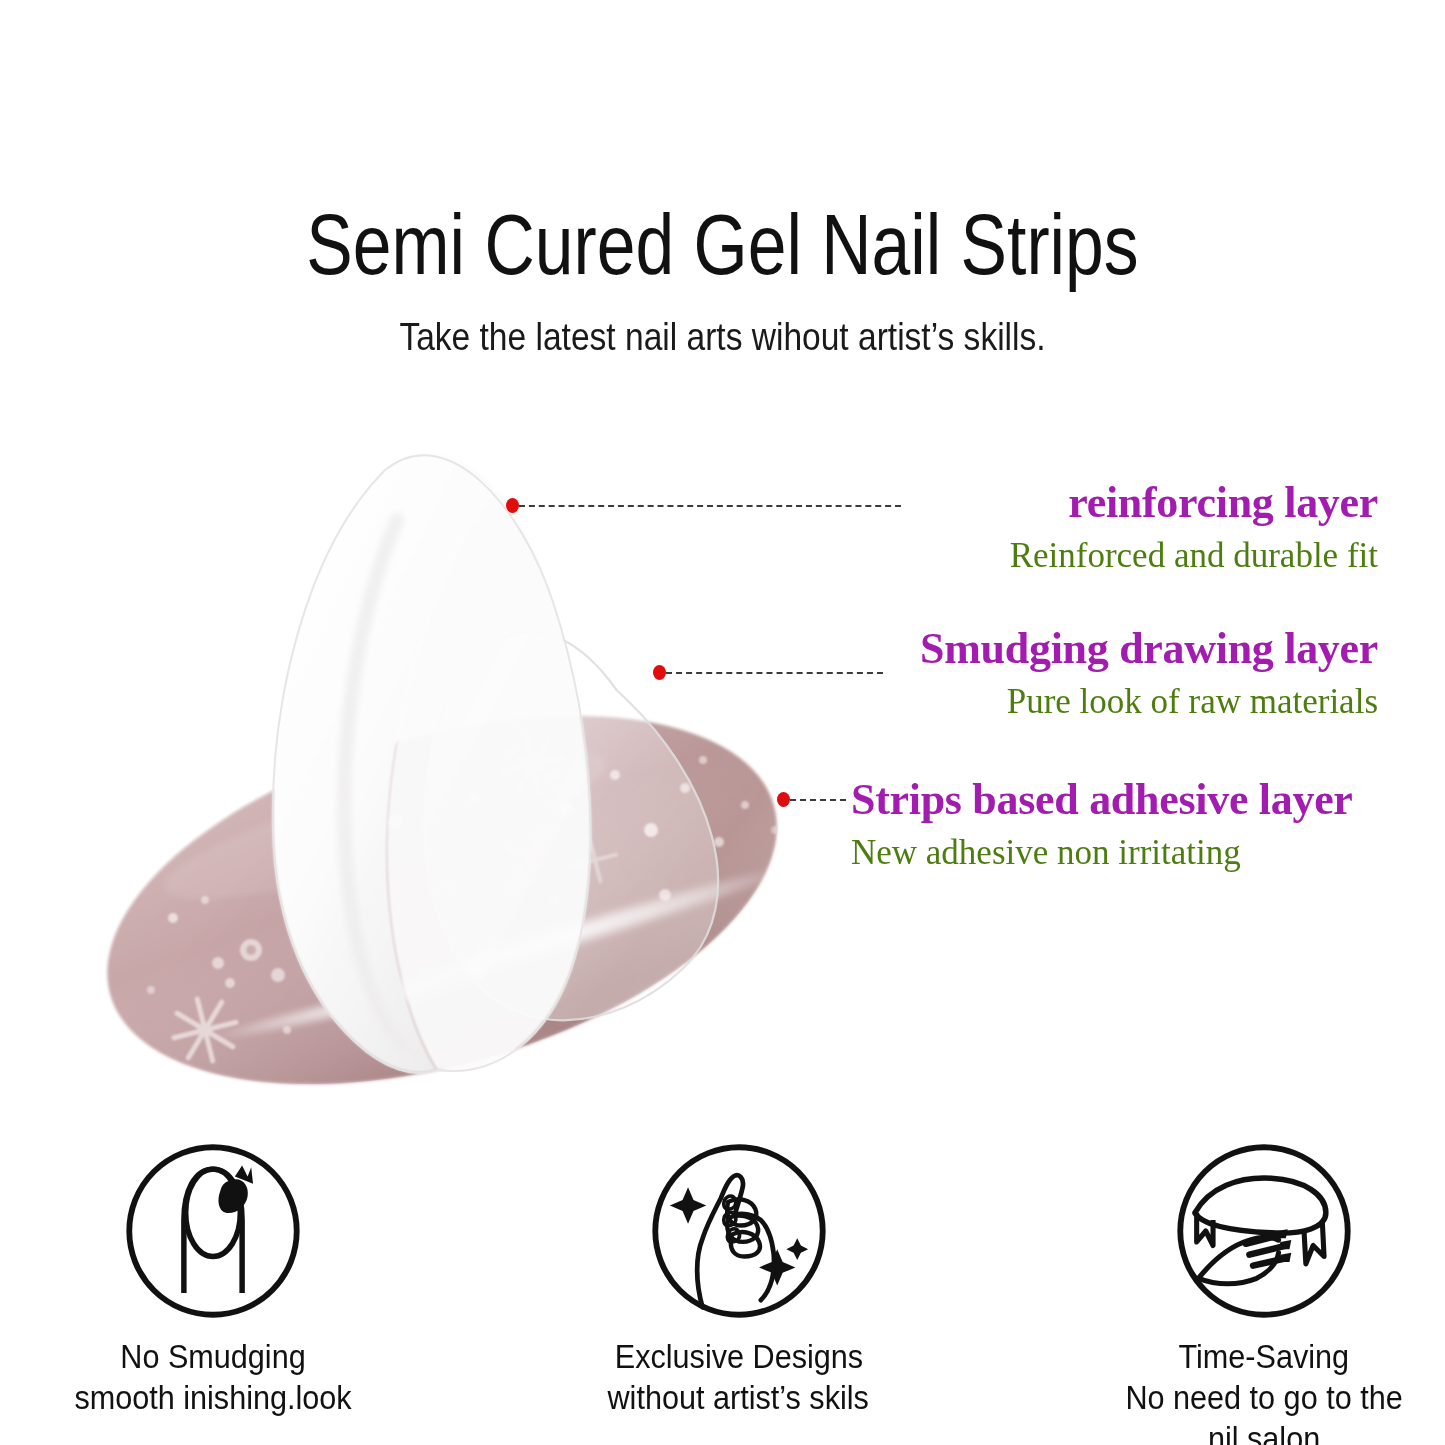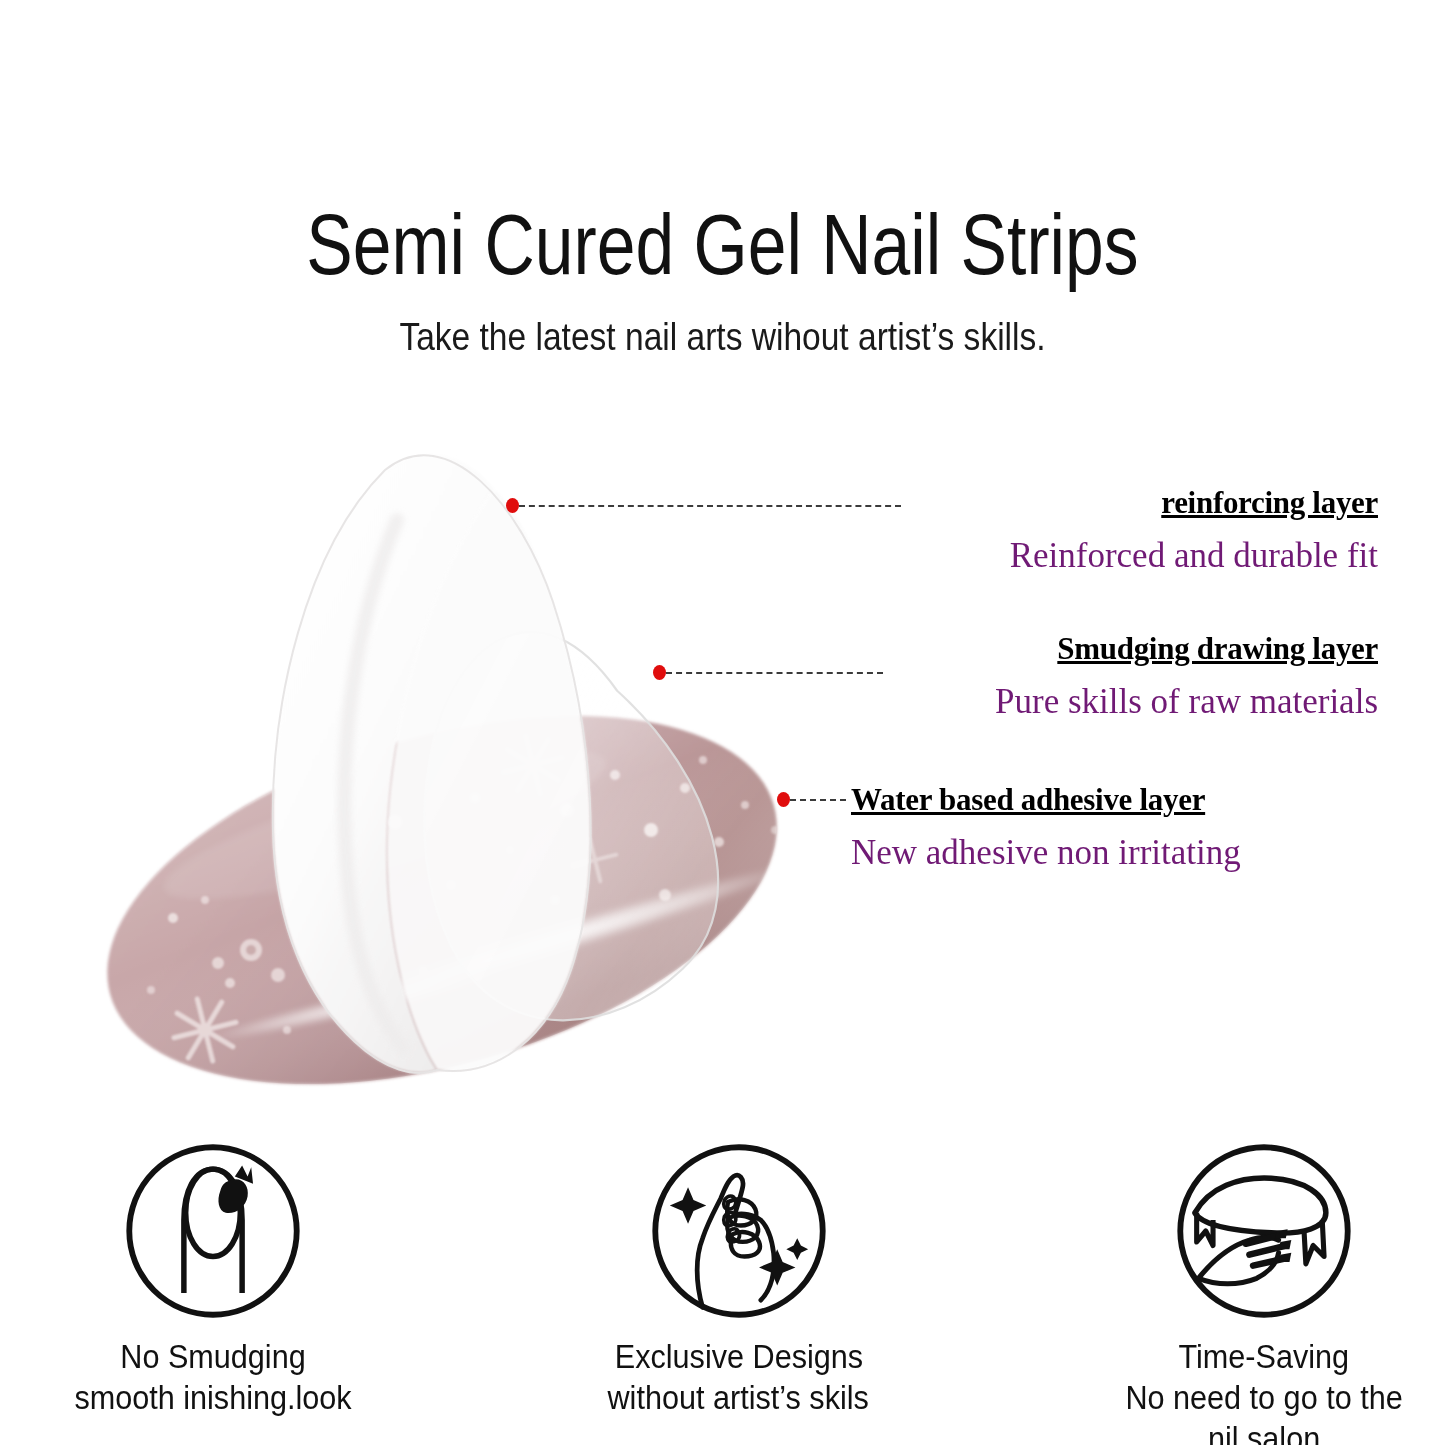--- a/index.html
+++ b/index.html
@@ -126,34 +126,33 @@
 
   
   .callout {
     position: absolute;
     z-index: 7;
   }
 
   .callout-title {
     font-family: "Liberation Serif", serif;
     font-weight: 700;
-    font-size: 31px;
+    font-size: 44px;
     line-height: 50px;
-    color: #000000;
+    color: #a21caf;
     white-space: nowrap;
     letter-spacing: -0.3px;
-    text-decoration: underline;
   }
 
   .callout-sub {
     font-family: "Liberation Serif", serif;
     font-weight: 400;
     font-size: 35px;
     line-height: 44px;
-    color: #701a75;
+    color: #4d7c0f;
     white-space: nowrap;
     margin-top: 6px;
   }
 
   .callout.align-right { text-align: right; }
   .callout.align-left  { text-align: left; }
 
   
   .features {
     position: absolute;
@@ -375,27 +374,27 @@
   <div class="callout-line" style="left:519px; top:505px; width:382px;"></div>
   <div class="callout align-right" style="right:67px; top:478px;">
     <div class="callout-title">reinforcing layer</div>
     <div class="callout-sub">Reinforced and durable fit</div>
   </div>
 
   <div class="callout-dot" style="left:653px; top:665px;"></div>
   <div class="callout-line" style="left:666px; top:672px; width:217px;"></div>
   <div class="callout align-right" style="right:67px; top:624px;">
     <div class="callout-title">Smudging drawing layer</div>
-    <div class="callout-sub">Pure skills of raw materials</div>
+    <div class="callout-sub">Pure look of raw materials</div>
   </div>
 
   <div class="callout-dot" style="left:777px; top:792px;"></div>
   <div class="callout-line" style="left:790px; top:799px; width:56px;"></div>
   <div class="callout align-left" style="left:851px; top:775px;">
-    <div class="callout-title">Water based adhesive layer</div>
+    <div class="callout-title">Strips based adhesive layer</div>
     <div class="callout-sub">New adhesive non irritating</div>
   </div>
 
   <div class="features">
 
     <div class="feature">
       <div class="feature-icon">
         <svg viewBox="0 0 100 100" xmlns="http://www.w3.org/2000/svg">
           <circle cx="50" cy="50" r="46" fill="none" stroke="#111" stroke-width="3.2"></circle>
 

